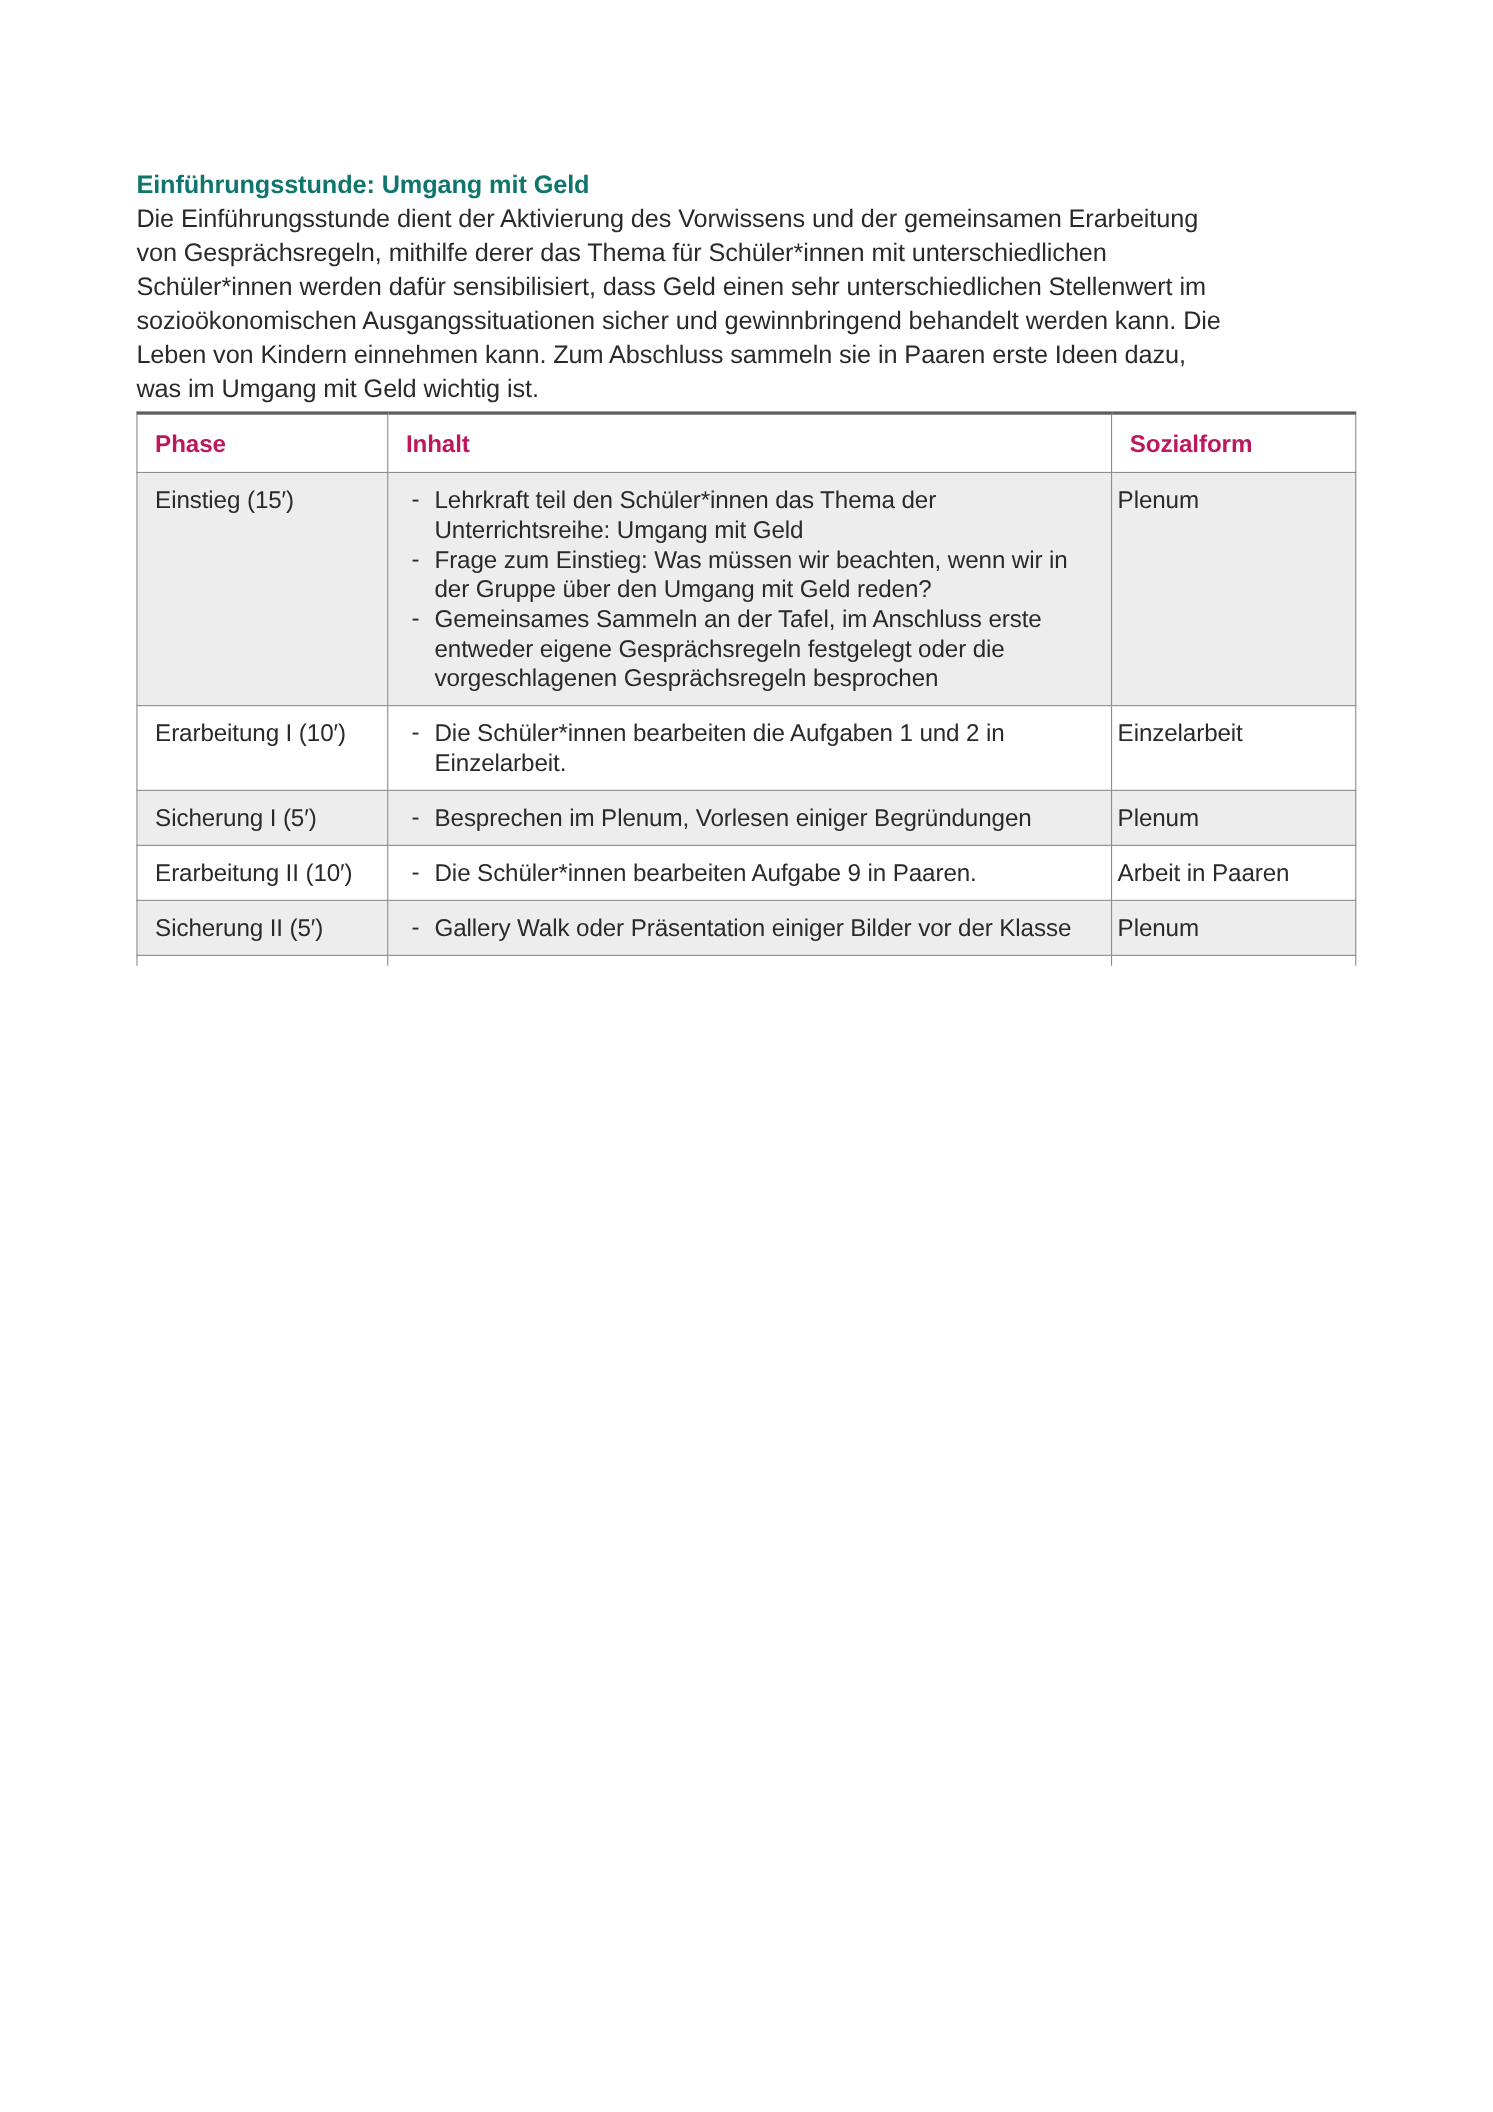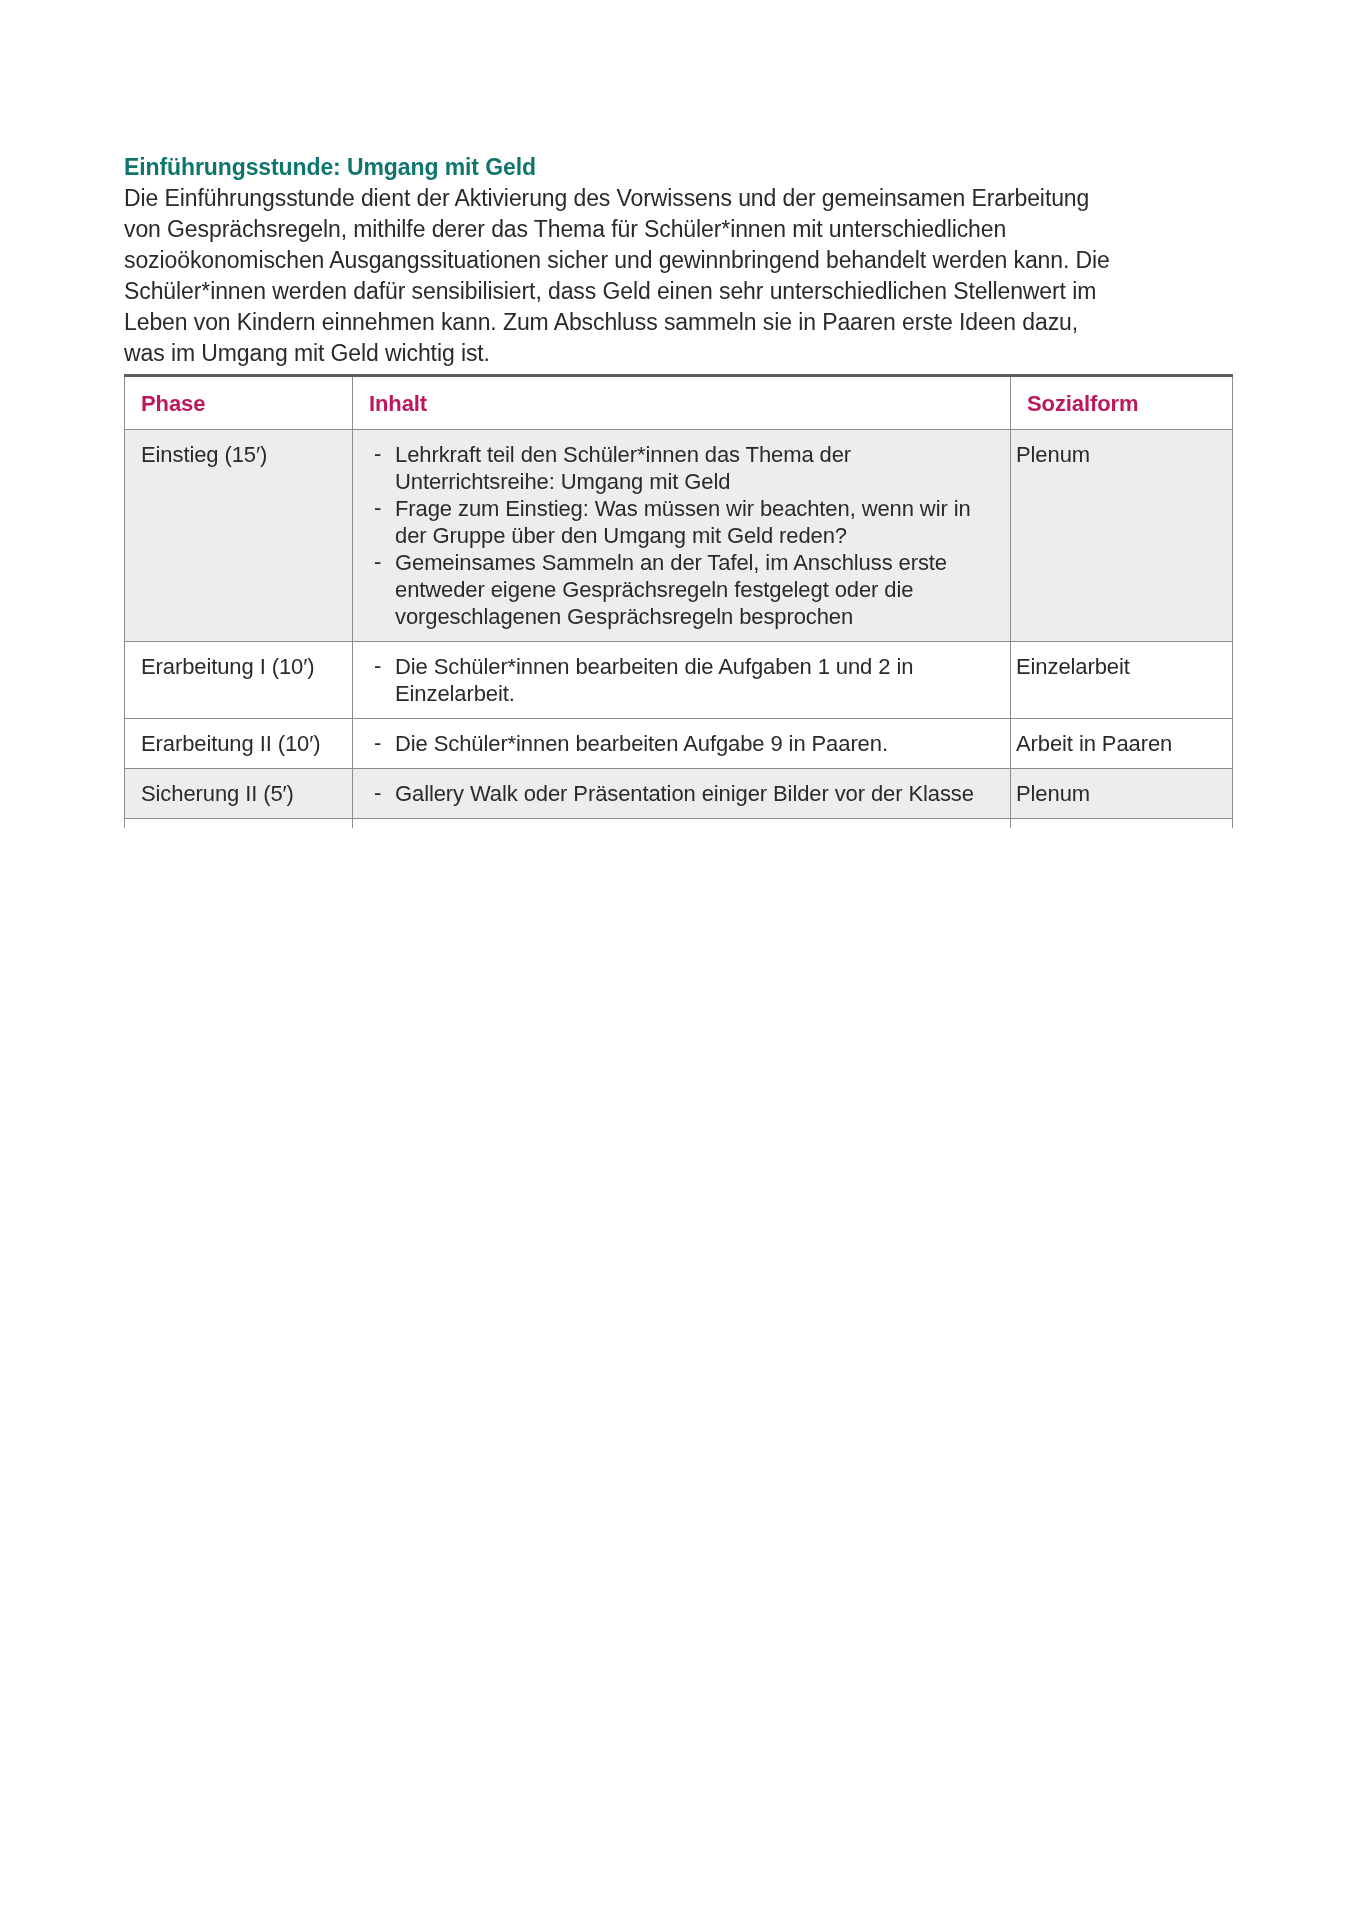--- a/index.html
+++ b/index.html
@@ -86,22 +86,22 @@
 </style>
 </head>
 <body>
 
 <div class="doc">
   <div class="heading">Einführungsstunde: Umgang mit Geld</div>
 
   <div class="paragraph">
       <div class="par-line">Die Einführungsstunde dient der Aktivierung des Vorwissens und der gemeinsamen Erarbeitung</div>
       <div class="par-line">von Gesprächsregeln, mithilfe derer das Thema für Schüler*innen mit unterschiedlichen</div>
+      <div class="par-line">Schüler*innen werden dafür sensibilisiert, dass Geld einen sehr unterschiedlichen Stellenwert im</div>
       <div class="par-line">sozioökonomischen Ausgangssituationen sicher und gewinnbringend behandelt werden kann. Die</div>
-      <div class="par-line">Schüler*innen werden dafür sensibilisiert, dass Geld einen sehr unterschiedlichen Stellenwert im</div>
       <div class="par-line">Leben von Kindern einnehmen kann. Zum Abschluss sammeln sie in Paaren erste Ideen dazu,</div>
       <div class="par-line">was im Umgang mit Geld wichtig ist.</div>
     </div>
 
   <table class="phase-table">
     <colgroup>
       <col class="c-phase">
       <col class="c-inhalt">
       <col class="c-sozialform">
     </colgroup>
@@ -126,20 +126,29 @@
         </tr>
         <tr>
           <td class="col-phase">Erarbeitung I (10′)</td>
           <td class="col-inhalt">
             <ul class="bullets">
               <li><span class="dash">-</span><span>Die Schüler*innen bearbeiten die Aufgaben 1 und 2 in Einzelarbeit.</span></li>
             </ul>
           </td>
           <td class="col-sozialform">Einzelarbeit</td>
         </tr>
+        <tr class="shaded">
+          <td class="col-phase">Sicherung I (5′)</td>
+          <td class="col-inhalt">
+            <ul class="bullets">
+              <li><span class="dash">-</span><span>Besprechen im Plenum, Vorlesen einiger Begründungen</span></li>
+            </ul>
+          </td>
+          <td class="col-sozialform">Plenum</td>
+        </tr>
         <tr>
           <td class="col-phase">Erarbeitung II (10′)</td>
           <td class="col-inhalt">
             <ul class="bullets">
               <li><span class="dash">-</span><span>Die Schüler*innen bearbeiten Aufgabe 9 in Paaren.</span></li>
             </ul>
           </td>
           <td class="col-sozialform">Arbeit in Paaren</td>
         </tr>
         <tr class="shaded">

